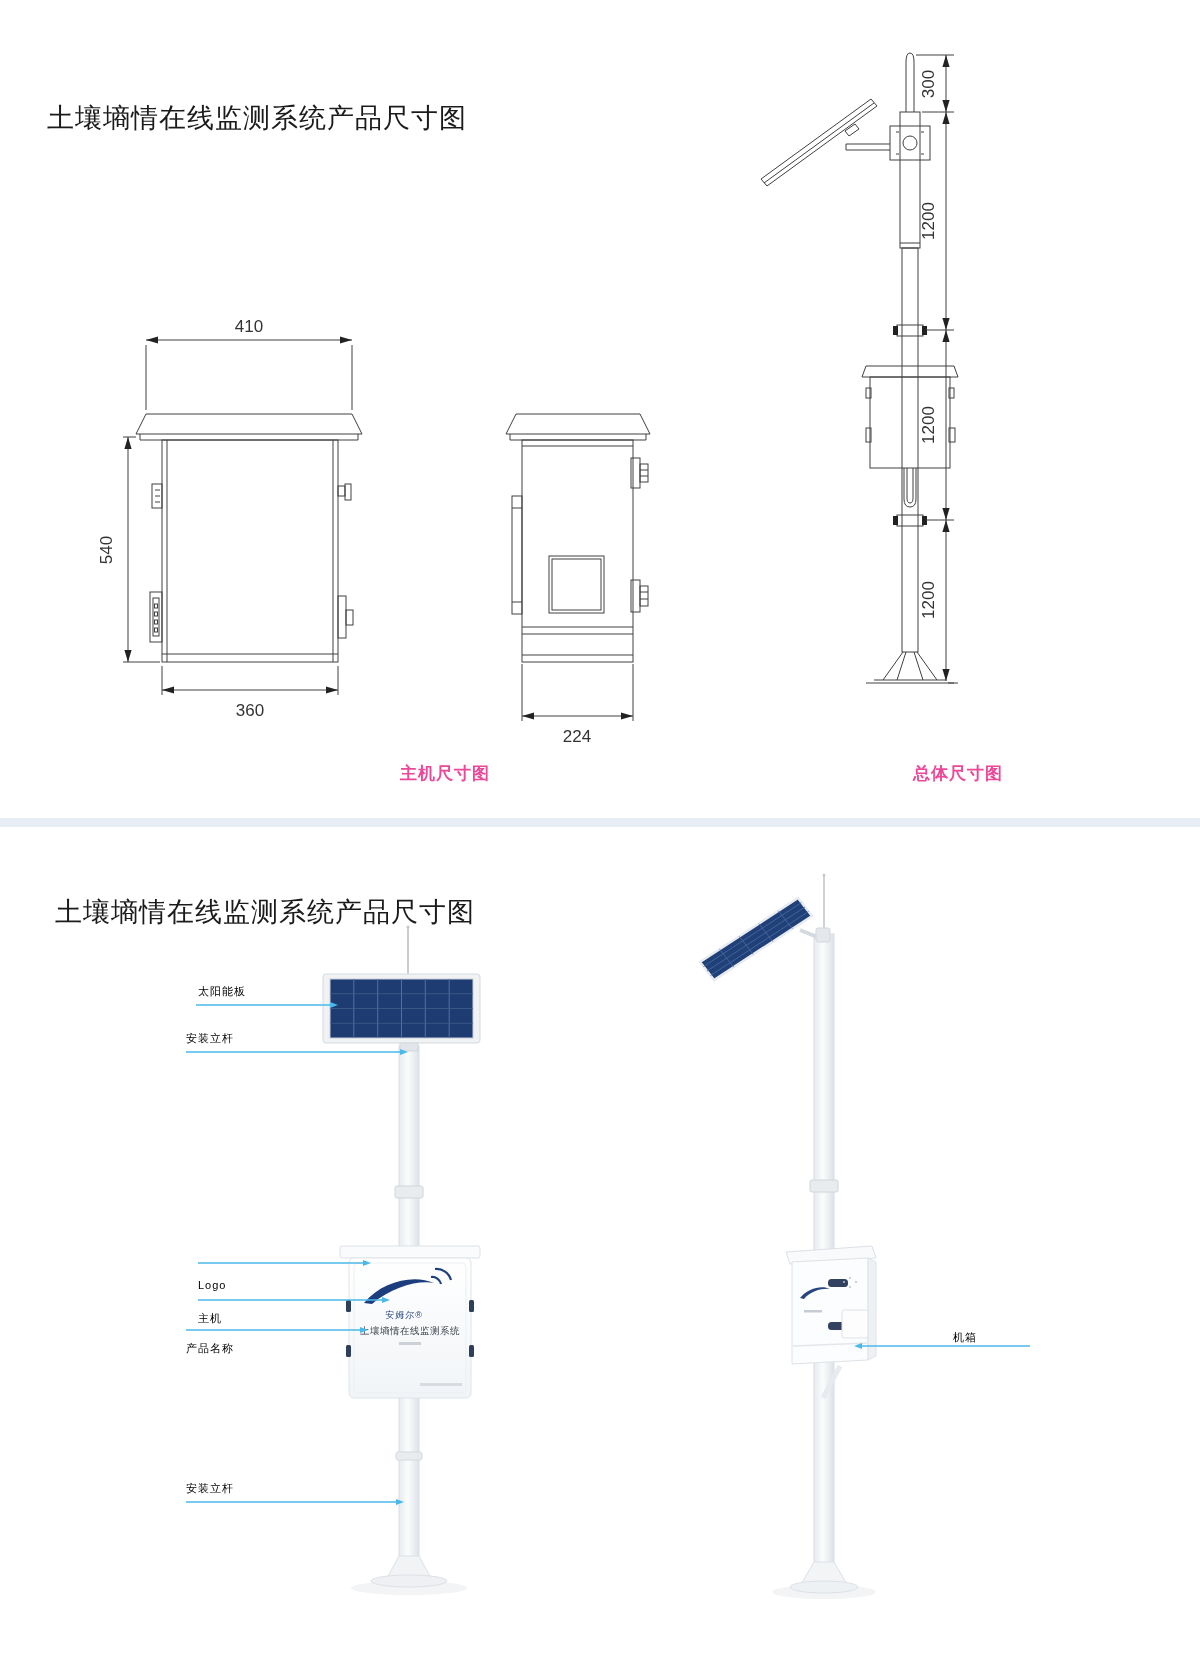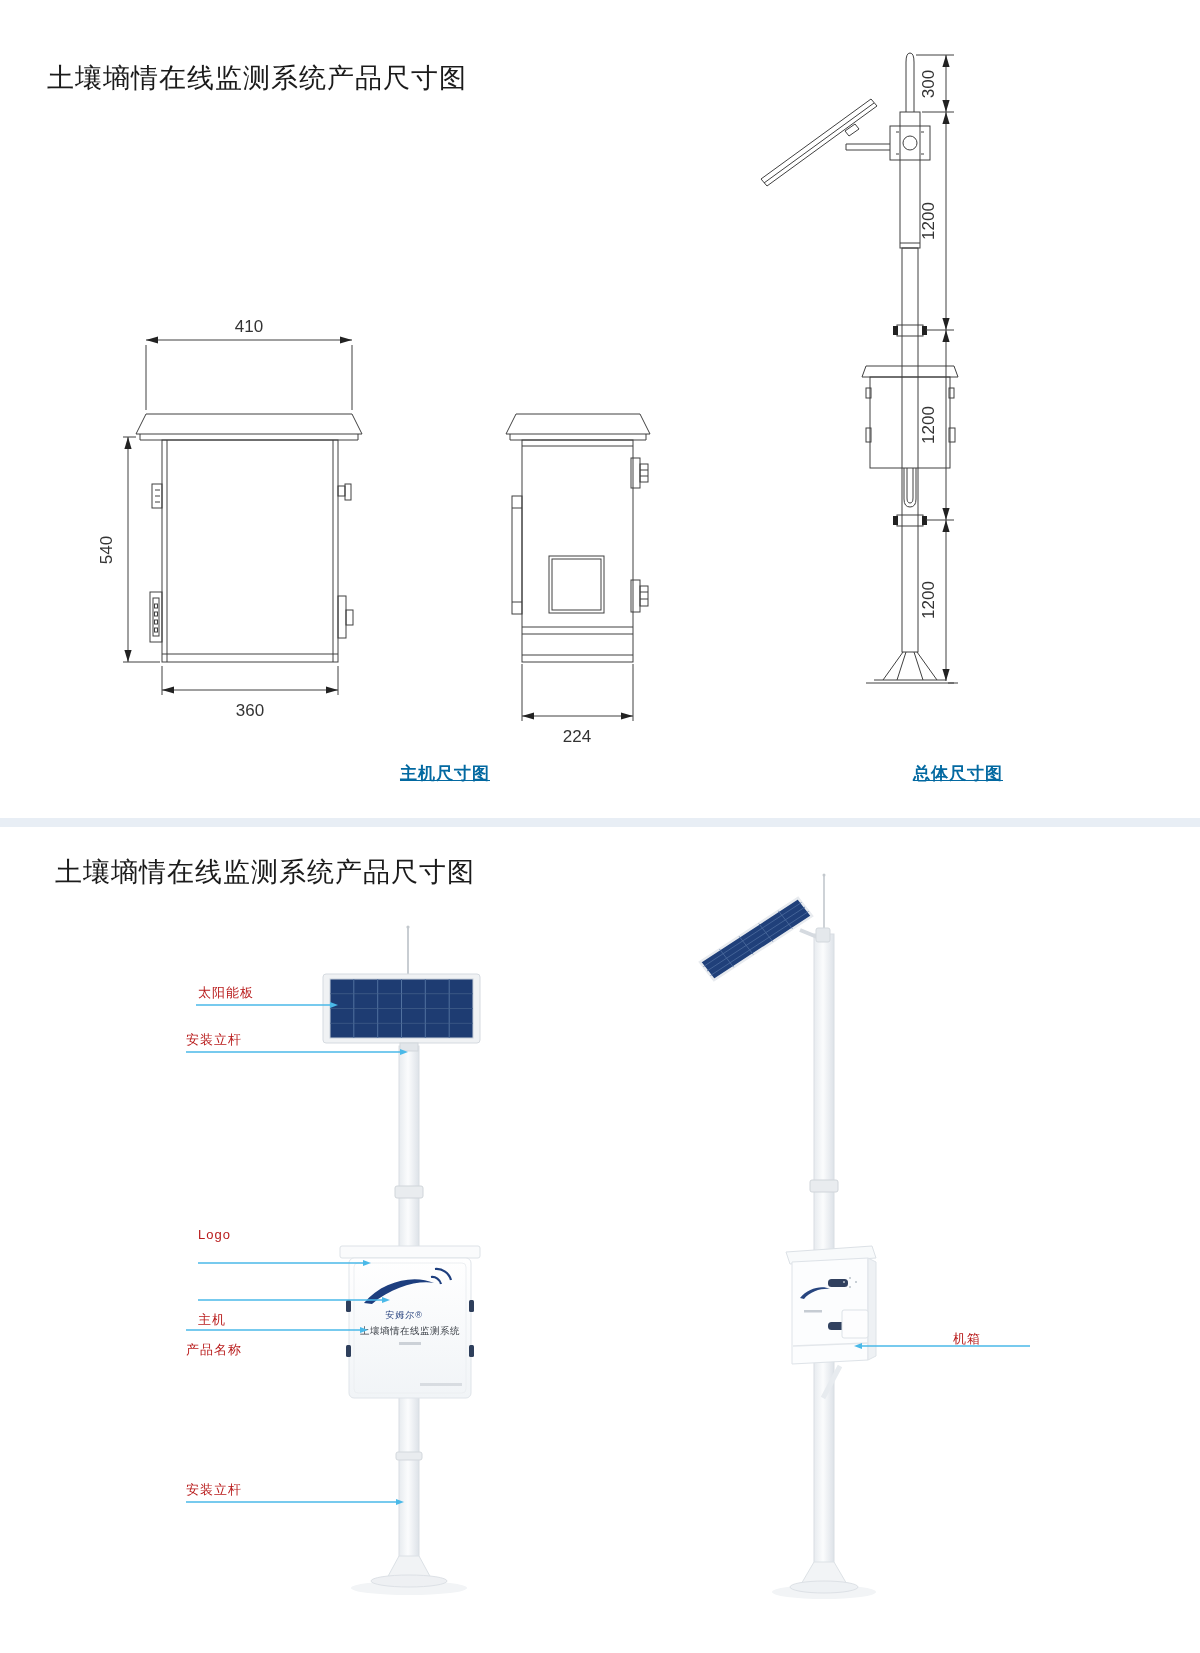--- a/index.html
+++ b/index.html
@@ -2,28 +2,28 @@
 <html><head>
 <meta charset="utf-8">
 <style>
   html,body{margin:0;padding:0;}
   body{
     width:1200px;height:1653px;position:relative;background:#ffffff;
     font-family:"Liberation Sans","DejaVu Sans",sans-serif;overflow:hidden;
   }
   .abs{position:absolute;}
   .section-title{
-    font-size:27px;color:#1b1b1b;font-weight:500;letter-spacing:1px;white-space:nowrap;
+    font-size:27px;color:#1b1b1b;font-weight:500;letter-spacing:1px;white-space:nowrap;margin-top:40px;
   }
   .caption{
-    font-size:17px;font-weight:700;color:#0369a1;text-align:center;width:170px;letter-spacing:1px;text-decoration:underline;
+    font-size:17px;font-weight:700;color:#ec4899;text-align:center;width:170px;letter-spacing:1px;
   }
   .divider{left:0;width:1200px;height:9px;background:#e8eef5;}
   .callout-label{
-    font-size:13px;color:#b91c1c;white-space:nowrap;letter-spacing:1px;
+    font-size:11px;color:#000000;white-space:nowrap;letter-spacing:1px;
   }
   svg text.dim{
     font-family:"Liberation Sans","DejaVu Sans",sans-serif;
     font-size:17px;fill:#333333;
   }
   svg text.brand{
     font-family:"Liberation Sans","DejaVu Sans",sans-serif;
     font-size:9px;fill:#27427e;letter-spacing:1px;
   }
   svg text.prodname{
@@ -323,19 +323,19 @@
 <div class="abs divider" style="top:818px"></div>
 
 <div class="abs section-title" style="left:55px;top:854px">土壤墒情在线监测系统产品尺寸图</div>
 
 <div class="abs callout-label" style="left:198px;top:984px">太阳能板</div>
 
 <div class="abs callout-label" style="left:186px;top:1031px">安装立杆</div>
 
 <div class="abs callout-label" style="left:198px;top:1311px">主机</div>
 
-<div class="abs callout-label" style="left:198px;top:1227px">Logo</div>
+<div class="abs callout-label" style="left:198px;top:1279px">Logo</div>
 
 <div class="abs callout-label" style="left:186px;top:1341px">产品名称</div>
 
 <div class="abs callout-label" style="left:186px;top:1481px">安装立杆</div>
 
 <div class="abs callout-label" style="left:953px;top:1330px">机箱</div>
 
 </body></html>

